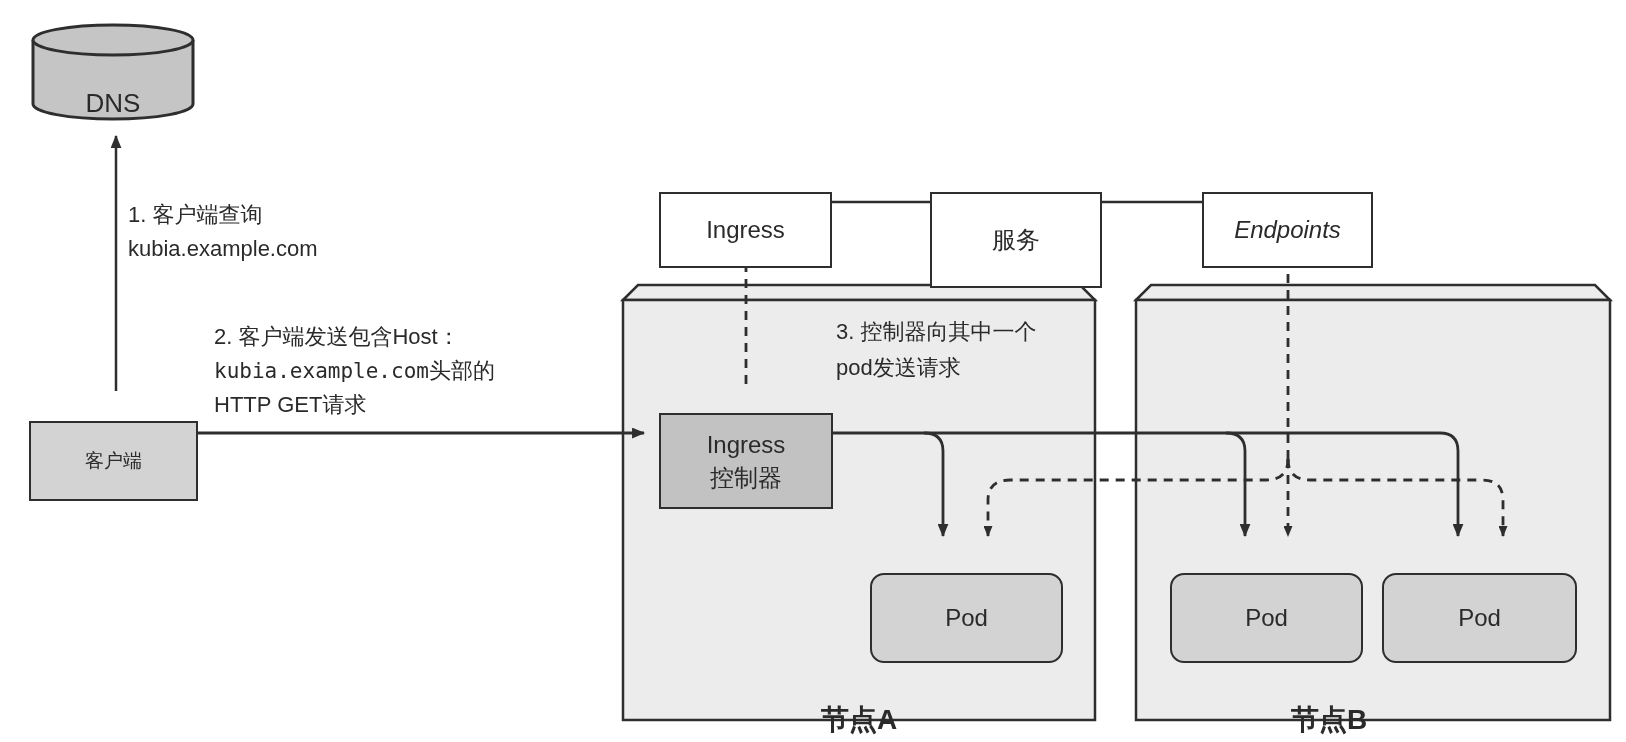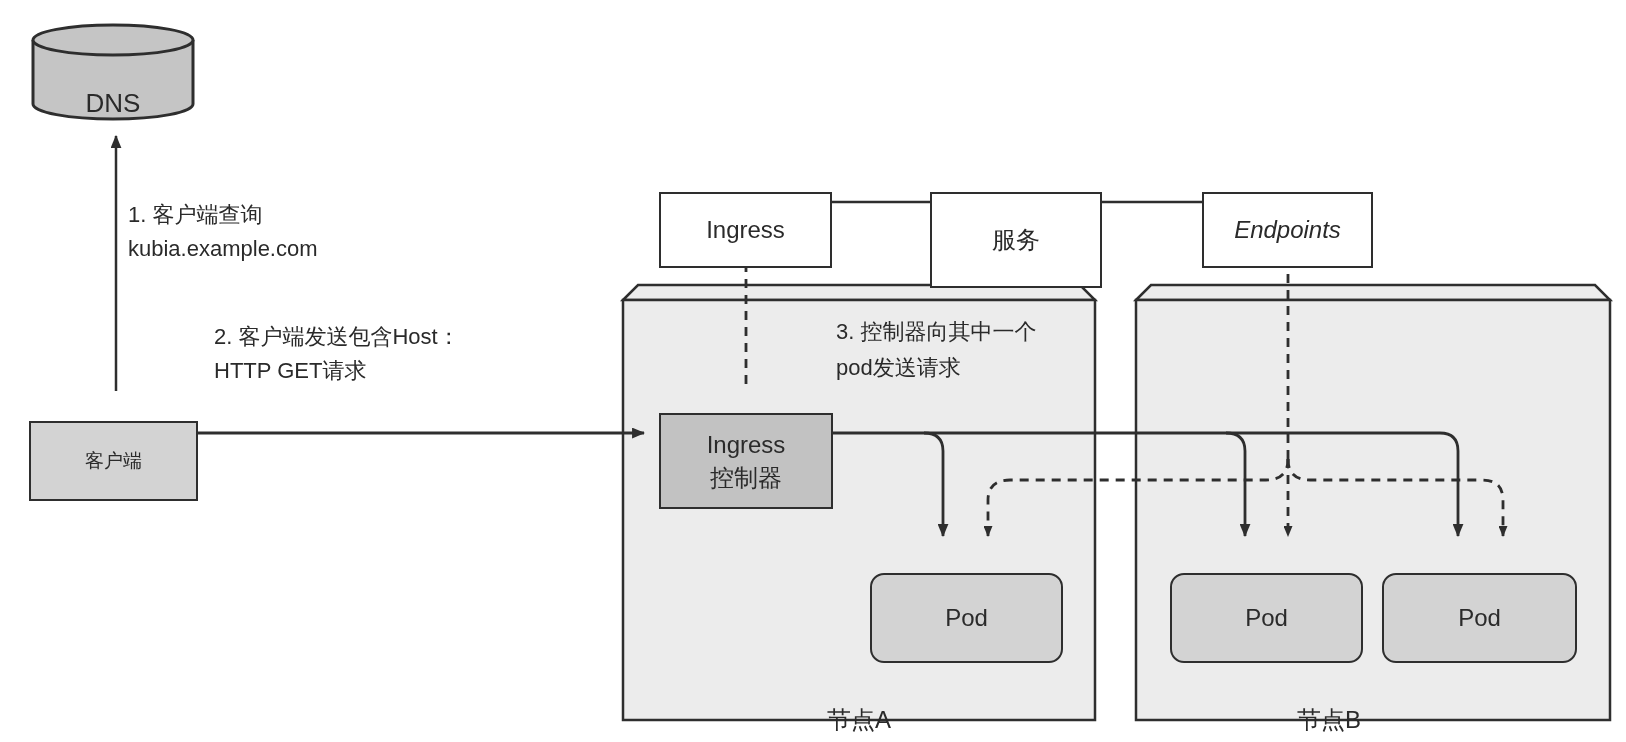--- a/index.html
+++ b/index.html
@@ -50,21 +50,21 @@
     background: #d3d3d3;
     border: 2.5px solid #2e2e2e;
     border-radius: 14px;
     font-size: 24px;
   }
   #pod-a  { left: 870px;  top: 545px; width: 193px; height: 90px; }
   #pod-b1 { left: 1170px; top: 545px; width: 193px; height: 90px; }
   #pod-b2 { left: 1382px; top: 545px; width: 195px; height: 90px; }
 
   
-  .node-label { font-size: 24px; height: 32px; }
+  .node-label { font-size: 28px; height: 32px; font-weight: bold; }
   #node-a-label { left: 623px;  top: 676px; width: 472px; }
   #node-b-label { left: 1092px; top: 676px; width: 474px; }
 
   
   #dns-label { left: 33px; top: 56px; width: 160px; height: 38px; font-size: 26px; }
 
   
   .annotation { font-size: 22px; line-height: 34px; white-space: nowrap; }
   #annotation-1 { left: 128px; top: 186px; margin-top: 12px; }
   #annotation-2 { left: 214px; top: 320px; }
@@ -129,20 +129,23 @@
     <span>客户端</span>
   </div>
 
   <div class="abs annotation" id="annotation-1">
     <div>1. 客户端查询</div>
     <div>kubia.example.com</div>
   </div>
 
   <div class="abs annotation" id="annotation-2">
     <div>2. 客户端发送包含Host：</div>
+    <div>
+      <span class="mono">kubia.example.com</span><span>头部的</span>
+    </div>
     <div>HTTP GET请求</div>
   </div>
 
   <div class="abs annotation" id="annotation-3">
     <div>3. 控制器向其中一个</div>
     <div>pod发送请求</div>
   </div>
 
   <div class="abs center api-box" id="ingress-box">
     <span>Ingress</span>

